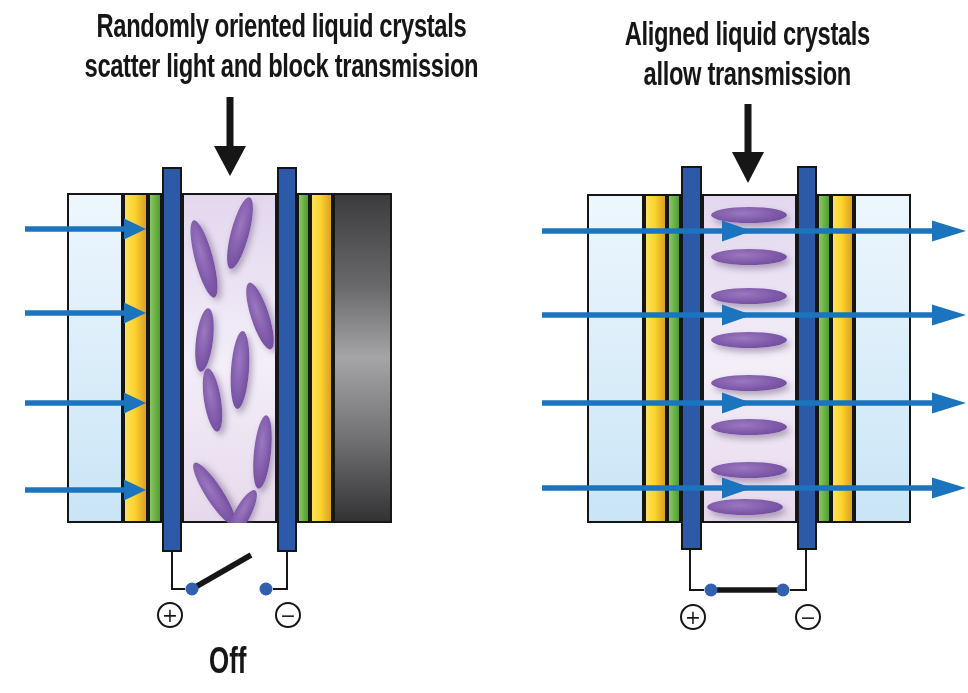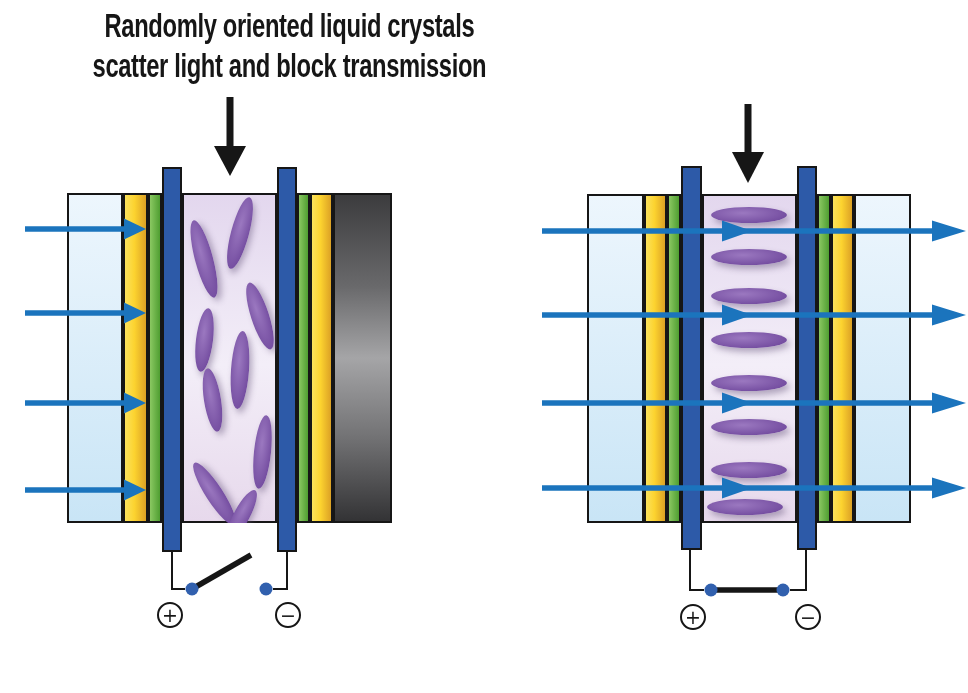--- a/index.html
+++ b/index.html
@@ -3,21 +3,21 @@
 <meta charset="utf-8">
 <style>
   html,body{margin:0;padding:0;background:#ffffff;}
   .canvas{position:relative;width:968px;height:693px;background:#fff;overflow:hidden;
           font-family:"Liberation Sans",sans-serif;}
 
   
   .caption{position:absolute;text-align:center;font-weight:700;font-size:33px;line-height:40px;
            color:var(--text);z-index:6;}
   .cond{display:inline-block;transform:scaleX(.72);transform-origin:50% 50%;letter-spacing:-.5px;white-space:nowrap;}
-  #cap-left{left:16px;top:6px;width:466px;}
+  #cap-left{left:8px;top:6px;width:466px;}
   #cap-right{left:527px;top:14px;width:440px;}
 
   
   .layer{position:absolute;border:2px solid #161616;box-sizing:border-box;z-index:1;}
   .glass {background:linear-gradient(180deg,var(--glass_light) 0%,var(--glass_dark) 100%);}
   .yellow{background:linear-gradient(90deg,var(--yellow_light) 0%,var(--yellow_mid) 45%,var(--yellow_dark) 100%);}
   .green {background:linear-gradient(90deg,var(--green_light) 0%,var(--green_dark) 100%);}
   .lc    {background:linear-gradient(180deg,var(--lc_edge_top) 0%,var(--lc_mid) 52%,var(--lc_edge_bottom) 100%);}
   .mirror{background:linear-gradient(180deg,var(--mirror_dark) 0%,#69696b 28%,var(--mirror_mid) 50%,#737375 74%,#333335 100%);}
   .electrode{position:absolute;background:var(--electrode_blue);border:2px solid #161616;
@@ -47,20 +47,26 @@
 </style>
 </head>
 <body>
 
 <div class="canvas">
 
   <div class="caption" id="cap-left">
     <div class="cond">
       <div>Randomly oriented liquid crystals</div>
       <div>scatter light and block transmission</div>
+    </div>
+  </div>
+  <div class="caption" id="cap-right">
+    <div class="cond">
+      <div>Aligned liquid crystals</div>
+      <div>allow transmission</div>
     </div>
   </div>
 
   <div class="layer glass" style="left:67px;top:193px;width:56px;height:330px"></div>
   <div class="layer yellow" style="left:123px;top:193px;width:25px;height:330px"></div>
   <div class="layer green" style="left:148px;top:193px;width:14px;height:330px"></div>
   <div class="layer lc" style="left:182px;top:193px;width:95px;height:330px"></div>
   <div class="layer green" style="left:297px;top:193px;width:13px;height:330px"></div>
   <div class="layer yellow" style="left:310px;top:193px;width:23px;height:330px"></div>
   <div class="layer mirror" style="left:333px;top:193px;width:59px;height:330px"></div>
@@ -155,14 +161,15 @@
   <div class="terminal" style="left:275px;top:602px">
       <span>−</span>
     </div>
   <div class="terminal" style="left:680px;top:604px">
       <span>+</span>
     </div>
   <div class="terminal" style="left:795px;top:604px">
       <span>−</span>
     </div>
 
+  <div class="state-label" style="left:148px;top:640px;width:160px"><span class="cond2">Off</span></div>
 
 </div>
 
 </body></html>

